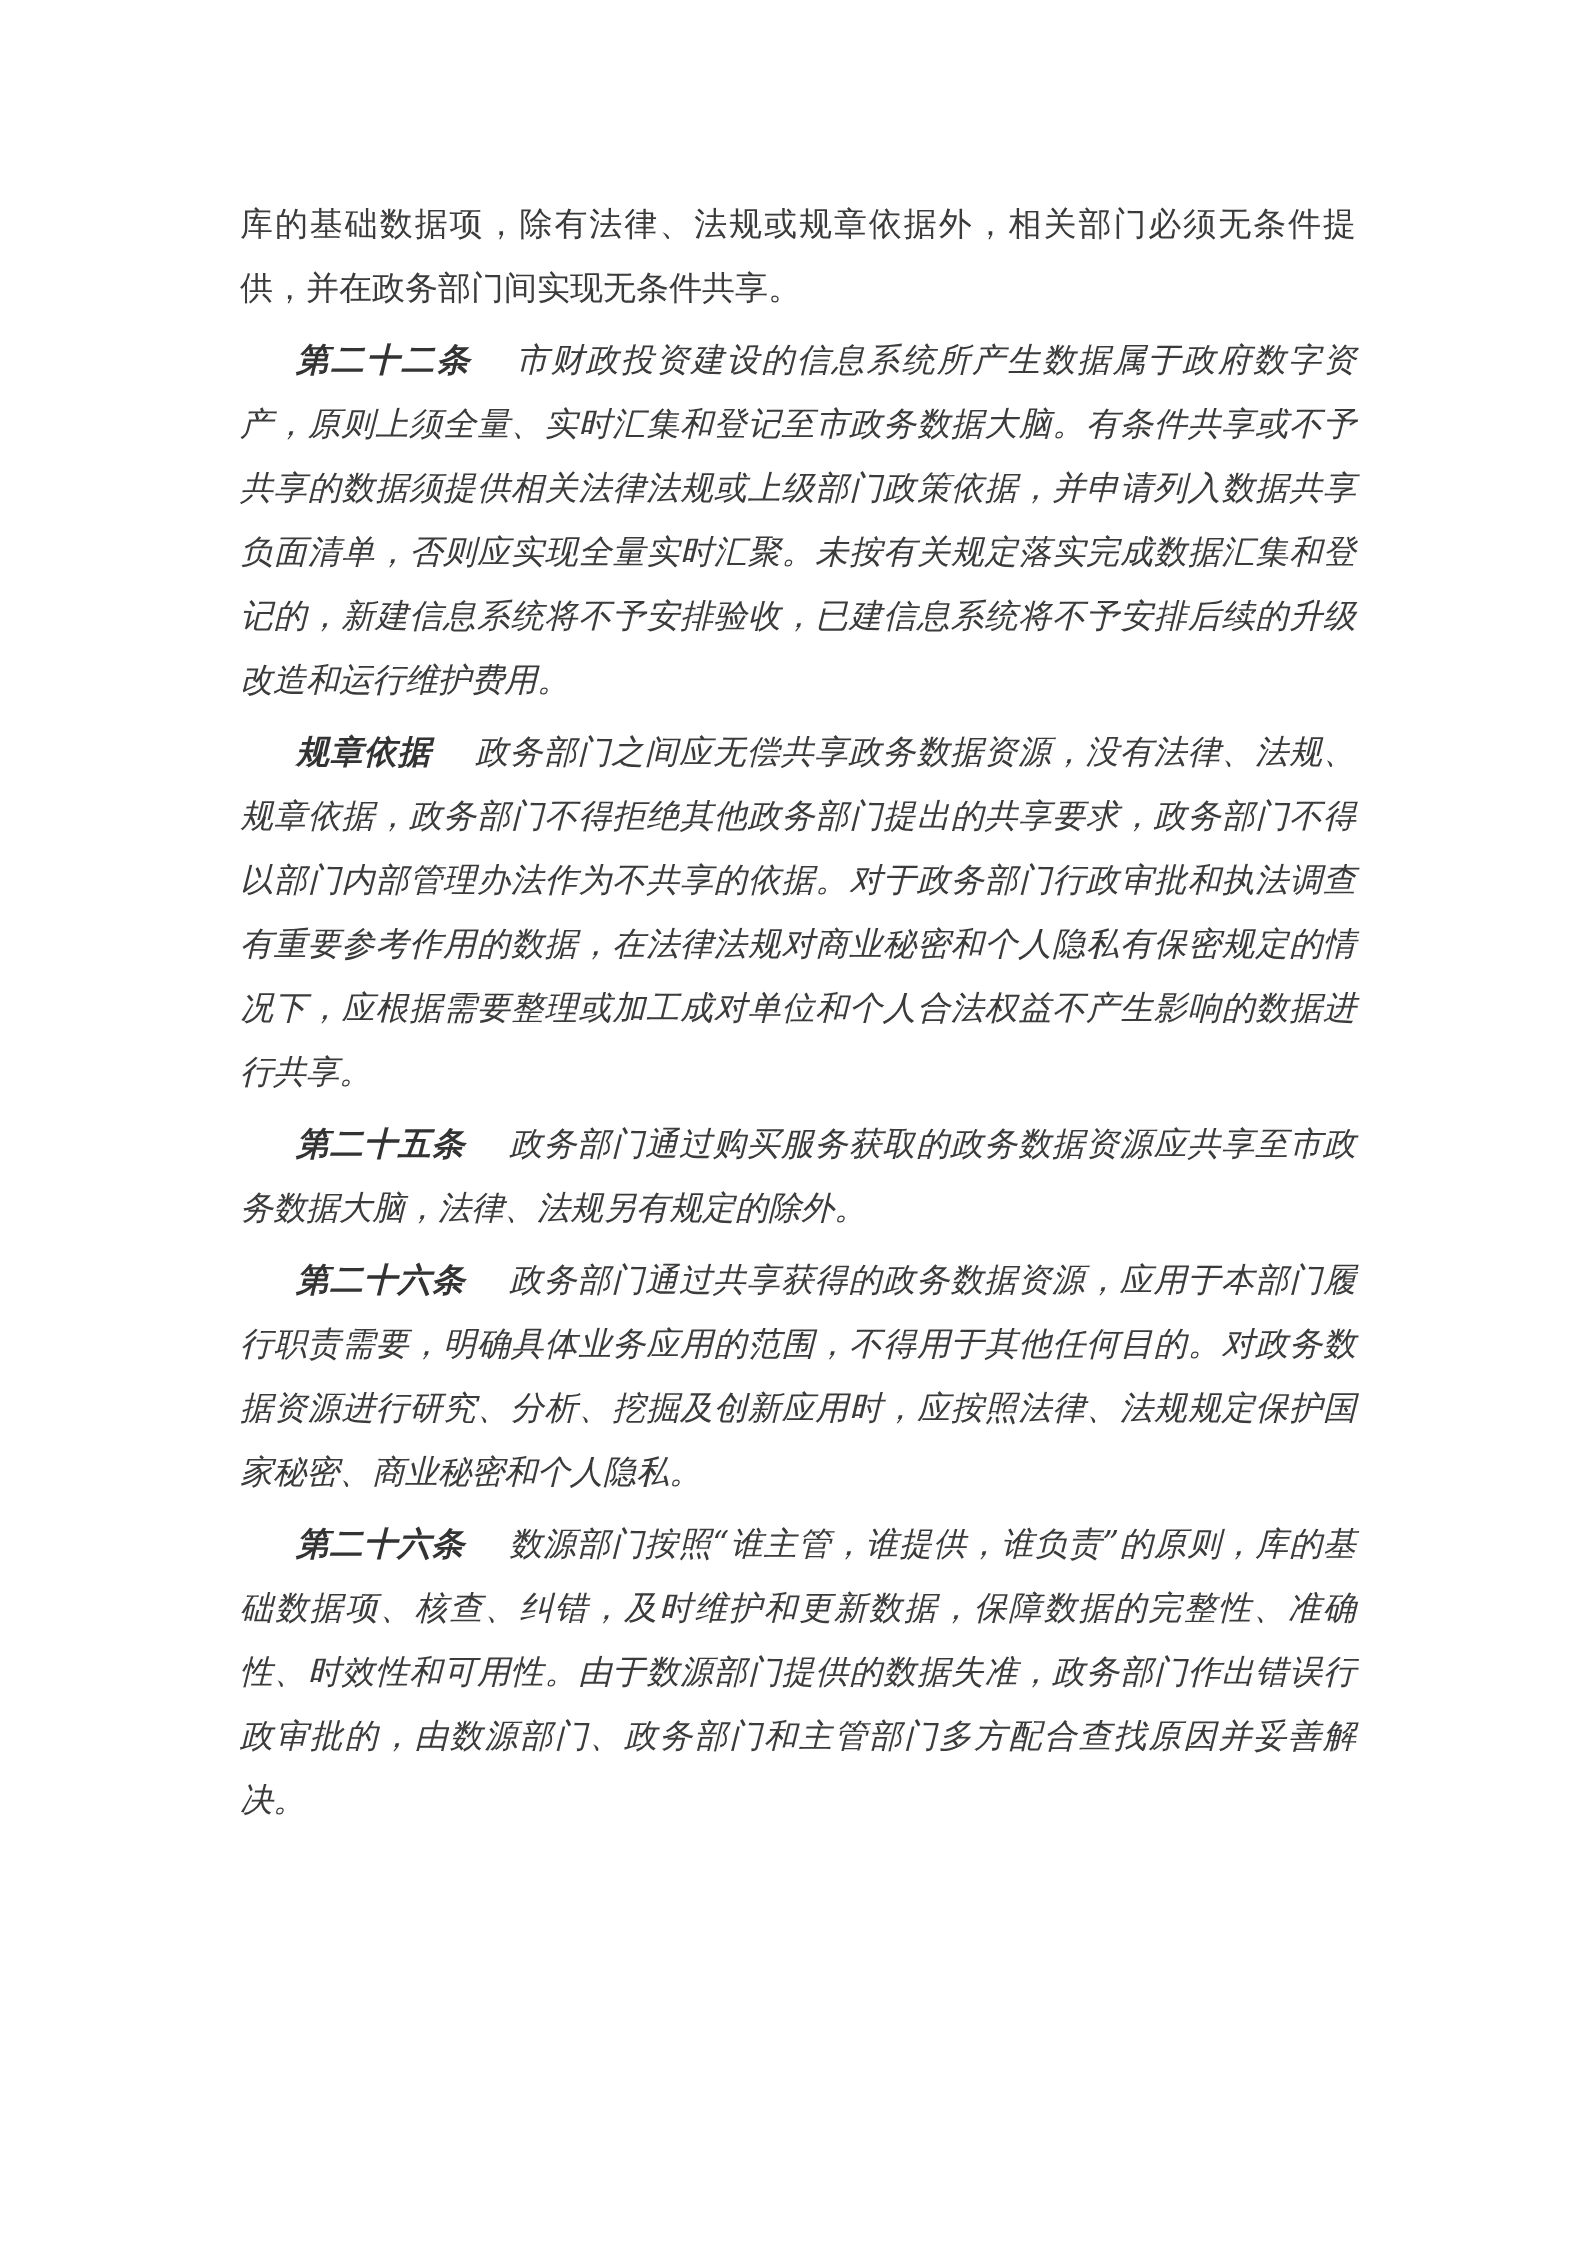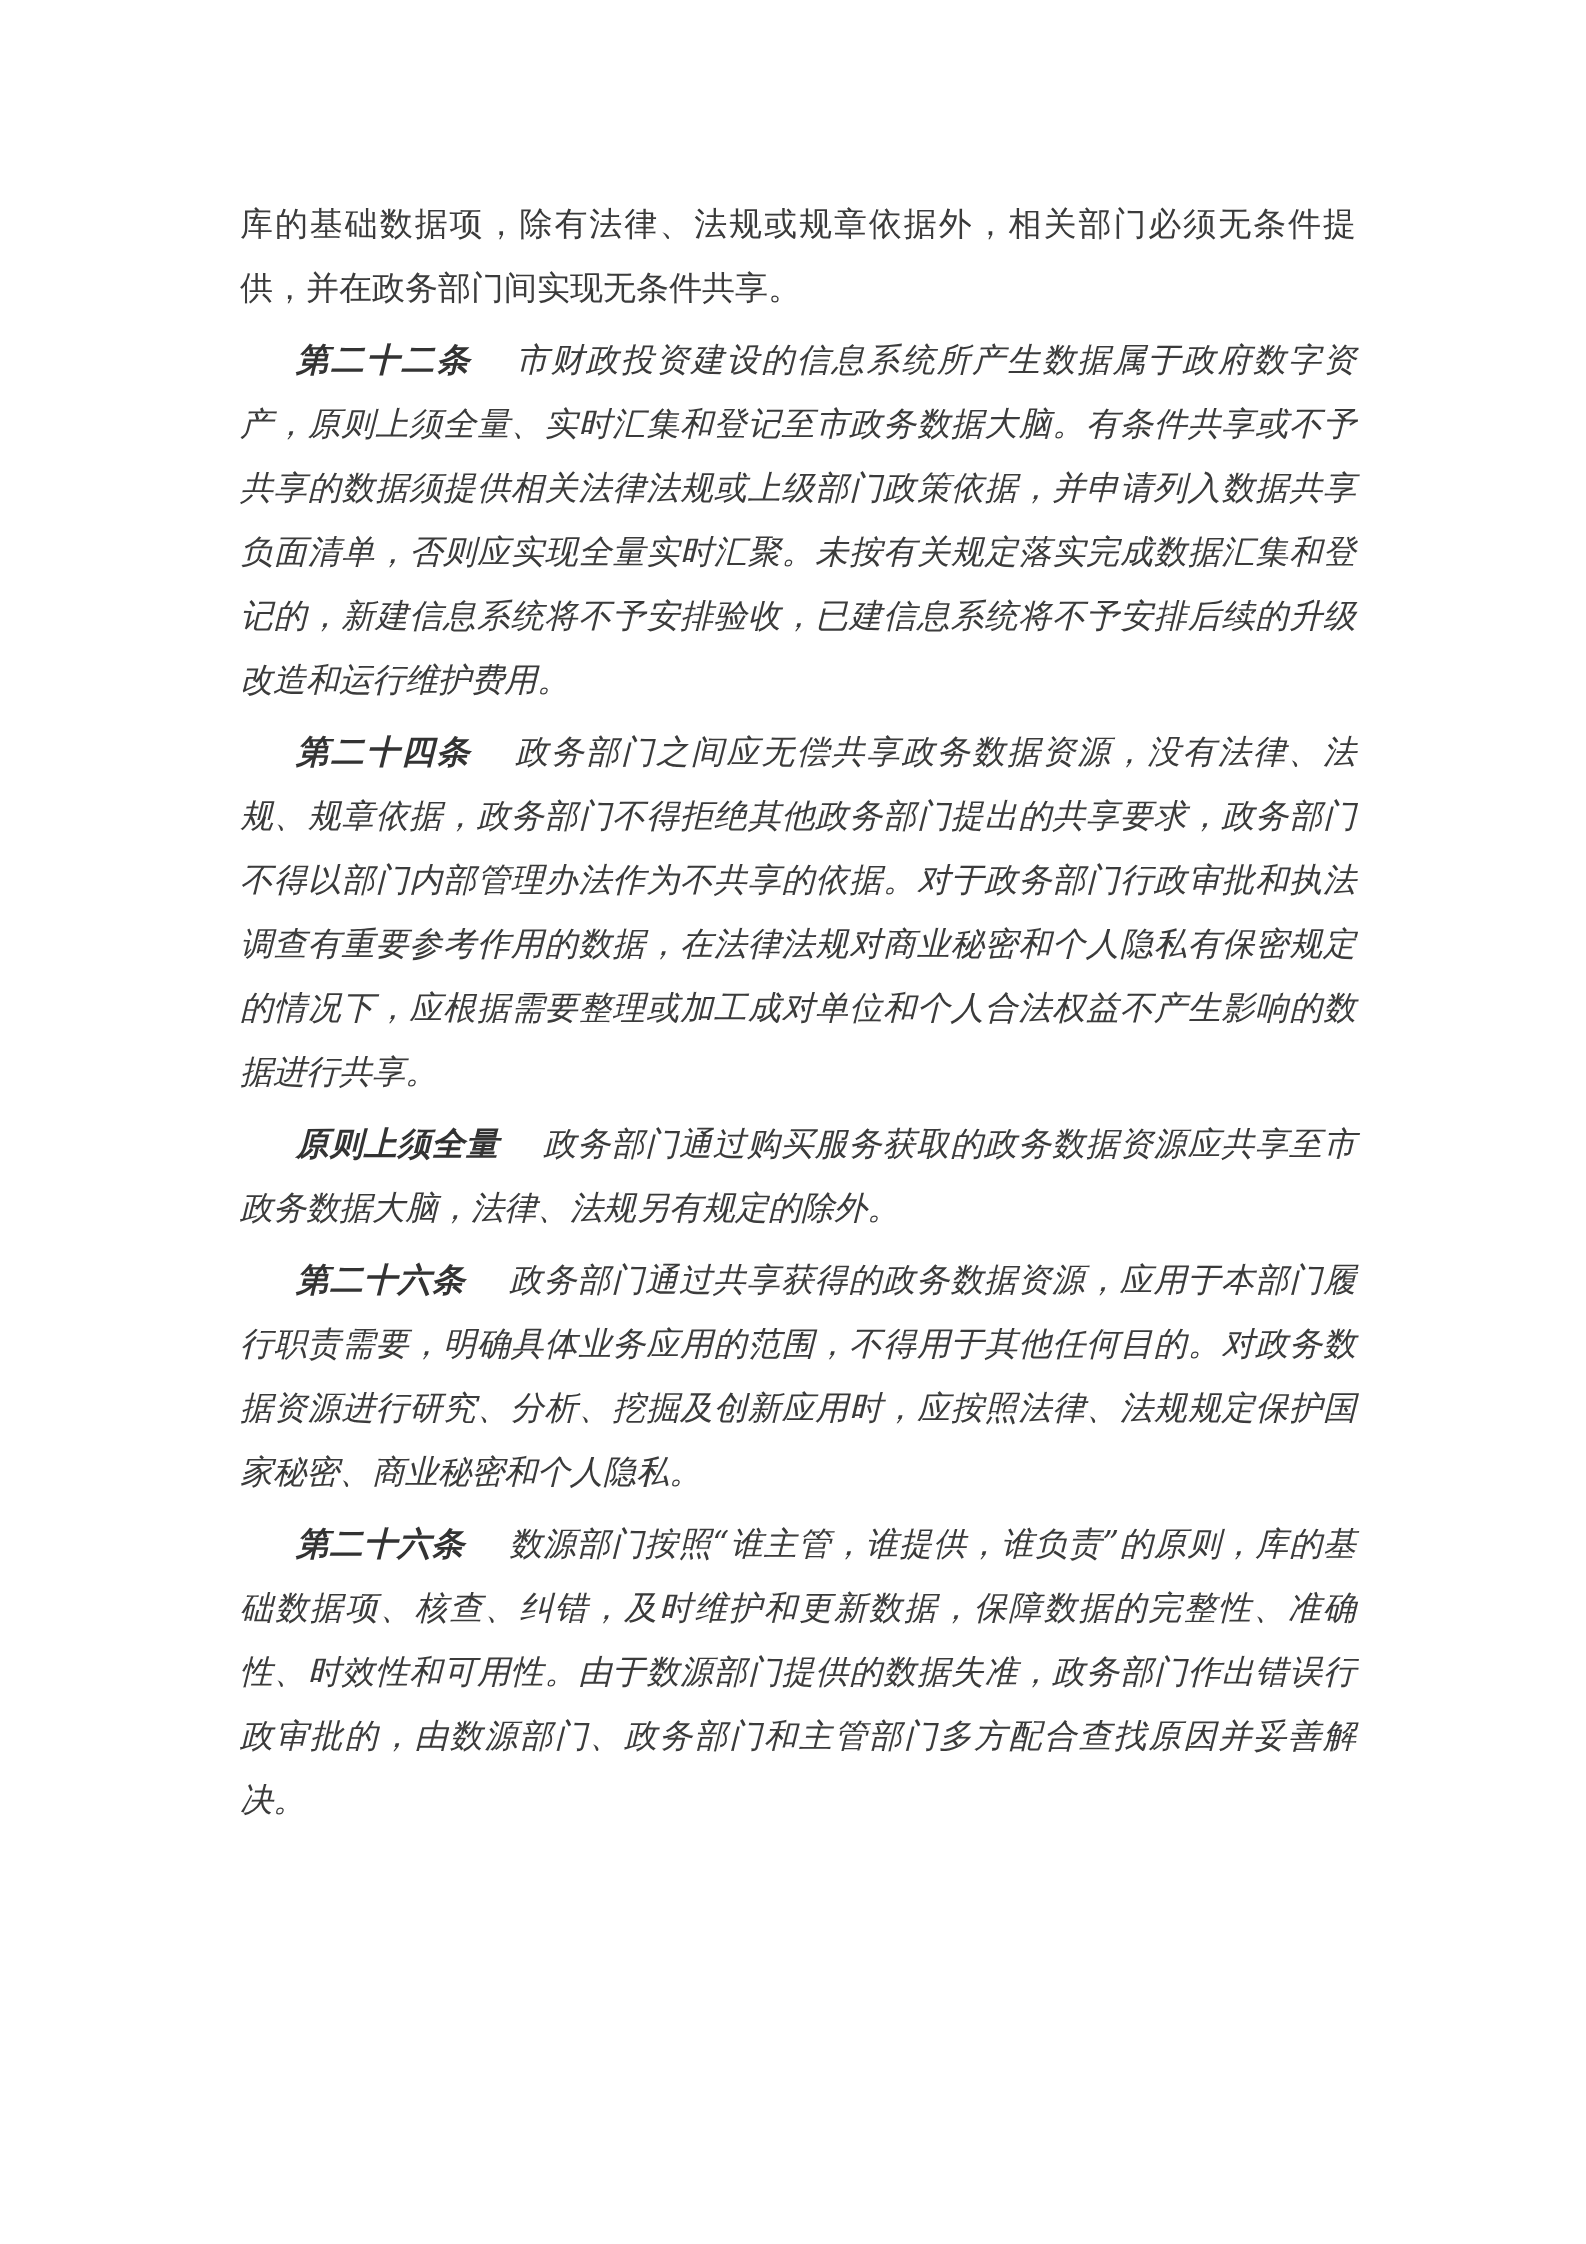--- a/index.html
+++ b/index.html
@@ -31,25 +31,25 @@
   <p class="para">
     <span>库的基础数据项，除有法律、法规或规章依据外，相关部门必须无条件提供，并在政务部门间实现无条件共享。</span>
   </p>
 
   <p class="para indent">
     <span class="article-no">第二十二条</span><span>市财政投资建设的信息系统所产生数据属于政府数字资产，原则上须全量、实时汇集和登记至市政务数据大脑。有条件共享或不予共享的数据须提供相关法律法规或上级部门政策依据，并申请列入数据共享负面清单，否则应实现全量实时汇聚。未按有关规定落实完成数据汇集和登记的，新建信息系统将不予安排验收，已建信息系统将不予安排后续的升级改造和运行维护费用。</span>
   </p>
 
 
   <p class="para indent">
-    <span class="article-no">第二十四条</span><span>政务部门之间应无偿共享政务数据资源，没有法律、法规、规章依据，政务部门不得拒绝其他政务部门提出的共享要求，政务部门不得以部门内部管理办法作为不共享的依据。对于政务部门行政审批和执法调查有重要参考作用的数据，在法律法规对商业秘密和个人隐私有保密规定的情况下，应根据需要整理或加工成对单位和个人合法权益不产生影响的数据进行共享。</span>
+    <span class="article-no">规章依据</span><span>政务部门之间应无偿共享政务数据资源，没有法律、法规、规章依据，政务部门不得拒绝其他政务部门提出的共享要求，政务部门不得以部门内部管理办法作为不共享的依据。对于政务部门行政审批和执法调查有重要参考作用的数据，在法律法规对商业秘密和个人隐私有保密规定的情况下，应根据需要整理或加工成对单位和个人合法权益不产生影响的数据进行共享。</span>
   </p>
 
   <p class="para indent">
-    <span class="article-no">原则上须全量</span><span>政务部门通过购买服务获取的政务数据资源应共享至市政务数据大脑，法律、法规另有规定的除外。</span>
+    <span class="article-no">第二十五条</span><span>政务部门通过购买服务获取的政务数据资源应共享至市政务数据大脑，法律、法规另有规定的除外。</span>
   </p>
 
   <p class="para indent">
     <span class="article-no">第二十六条</span><span>政务部门通过共享获得的政务数据资源，应用于本部门履行职责需要，明确具体业务应用的范围，不得用于其他任何目的。对政务数据资源进行研究、分析、挖掘及创新应用时，应按照法律、法规规定保护国家秘密、商业秘密和个人隐私。</span>
   </p>
 
 
   <p class="para indent">
     <span class="article-no">第二十六条</span><span>数源部门按照“谁主管，谁提供，谁负责”的原则，库的基础数据项、核查、纠错，及时维护和更新数据，保障数据的完整性、准确性、时效性和可用性。由于数源部门提供的数据失准，政务部门作出错误行政审批的，由数源部门、政务部门和主管部门多方配合查找原因并妥善解决。</span>
   </p>

